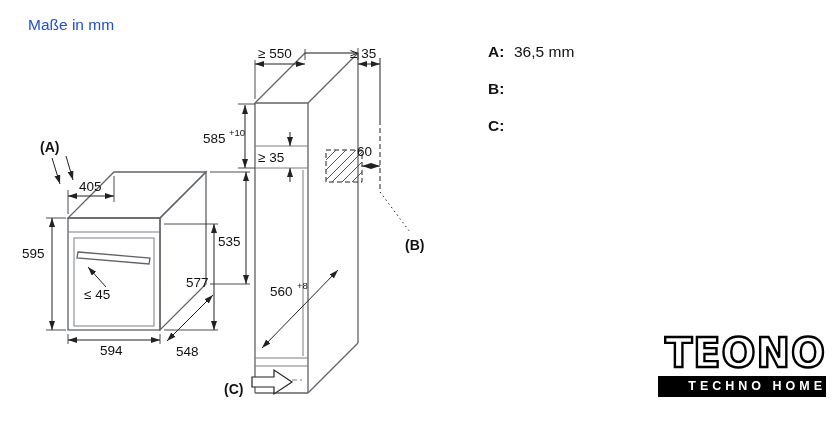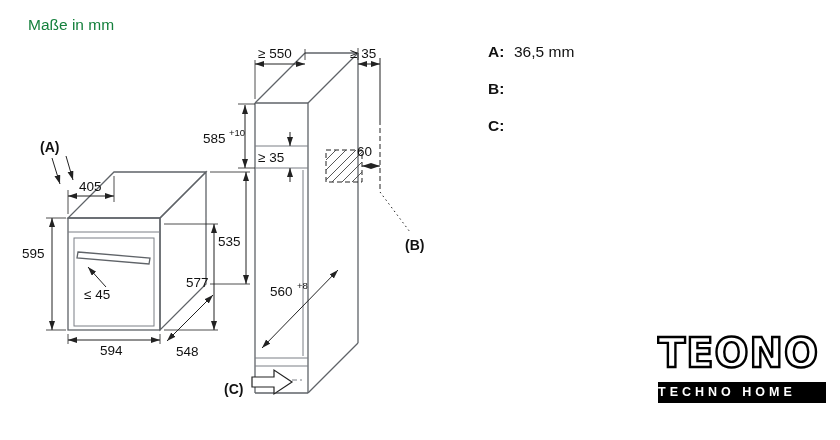--- a/index.html
+++ b/index.html
@@ -1,44 +1,44 @@
 <!DOCTYPE html>
 <html><head>
 <meta charset="utf-8">
 <style>
   html,body{margin:0;padding:0;}
   body{
     width:840px;height:440px;position:relative;background:#ffffff;
     font-family:"Liberation Sans", sans-serif;color:#111;overflow:hidden;
   }
-  .page-title{position:absolute;left:28px;top:16px;font-size:15.5px;color:#15803d;}
+  .page-title{position:absolute;left:28px;top:16px;font-size:15.5px;color:#1d4ed8;}
   svg{position:absolute;left:0;top:0;}
   svg text{font-family:"Liberation Sans", sans-serif;}
   .obj{stroke:#5f6368;stroke-width:1.3;fill:none;stroke-linejoin:miter;}
   .objl{stroke:#7a7f85;stroke-width:1;fill:none;}
   .dim{stroke:#222;stroke-width:1;fill:none;}
   .ext{stroke:#222;stroke-width:0.8;fill:none;}
   .dash{stroke-dasharray:5 3;}
   .dot{stroke-dasharray:1.5 3.2;}
   .hatchline{stroke:#444;stroke-width:0.9;}
   .dimtext{font-size:13.5px;fill:#111;}
   .suptext{font-size:9.5px;fill:#111;}
   .labeltext{font-size:14px;font-weight:bold;fill:#111;}
   .legend{position:absolute;left:488px;top:42px;width:330px;font-size:15.5px;line-height:1.3;}
   .legend-row{display:flex;margin-bottom:17px;}
   .legend-key{font-weight:bold;width:26px;flex:0 0 26px;}
   .legend-text{max-width:270px;}
-  .logo{position:absolute;left:658px;top:333px;width:168px;text-align:left;}
+  .logo{position:absolute;left:658px;top:333px;width:168px;text-align:right;}
   .logo-name{
     font-size:40px;font-weight:900;line-height:1;letter-spacing:1px;
     color:#ffffff;-webkit-text-stroke:2.4px #000;text-shadow:0 0 1px #000;
     font-family:"DejaVu Sans", sans-serif;
   }
   .logo-bar{
-    margin-top:9px;background:#000;color:#fff;font-weight:bold;
+    margin-top:3px;background:#000;color:#fff;font-weight:bold;
     font-size:12.5px;letter-spacing:4px;padding:3px 0 4px 0;
   }
 </style>
 </head>
 <body>
 
 <div class="page-title">Maße in mm</div>
 
 <svg width="840" height="440" viewBox="0 0 840 440">
   <defs>

